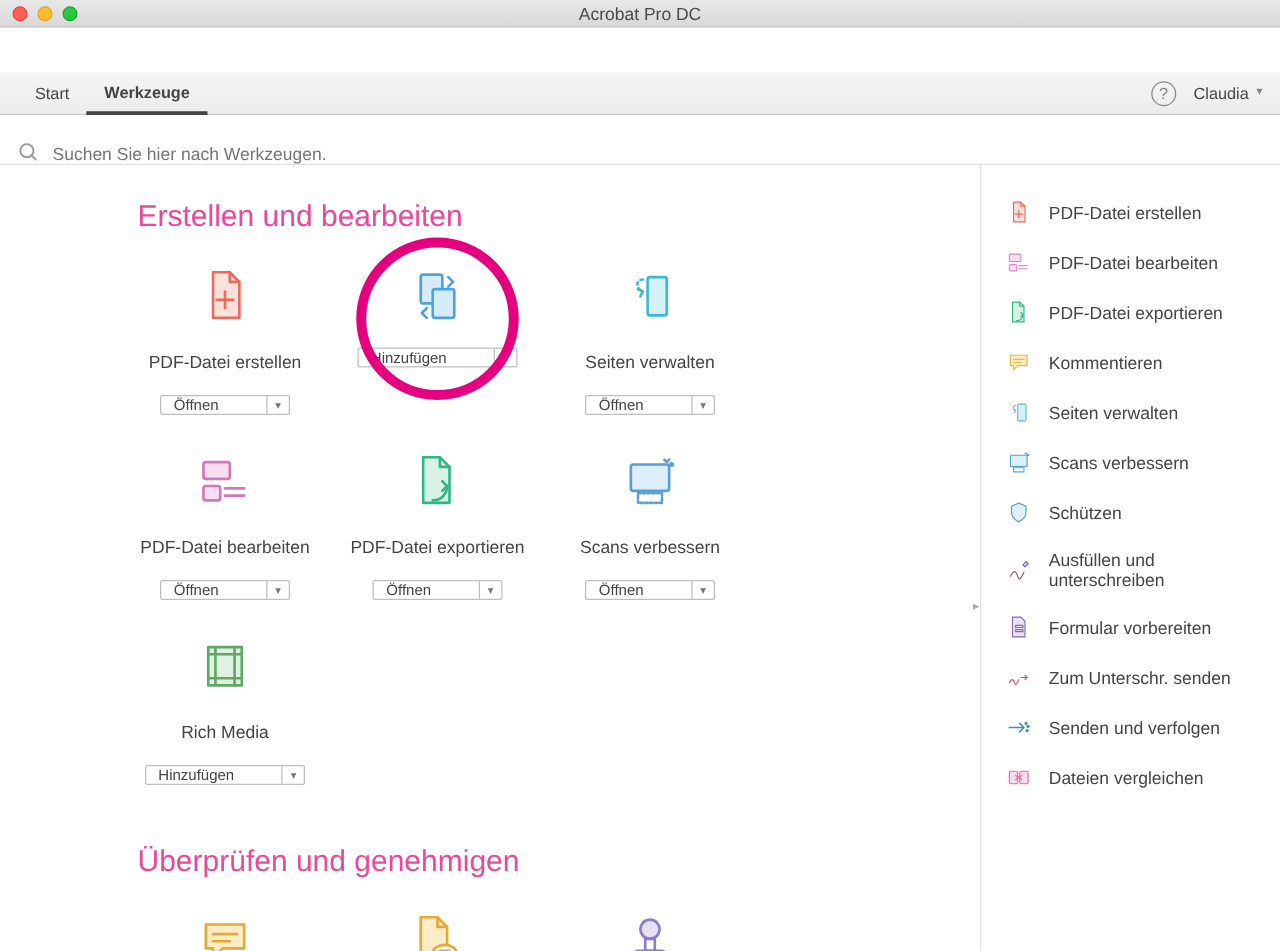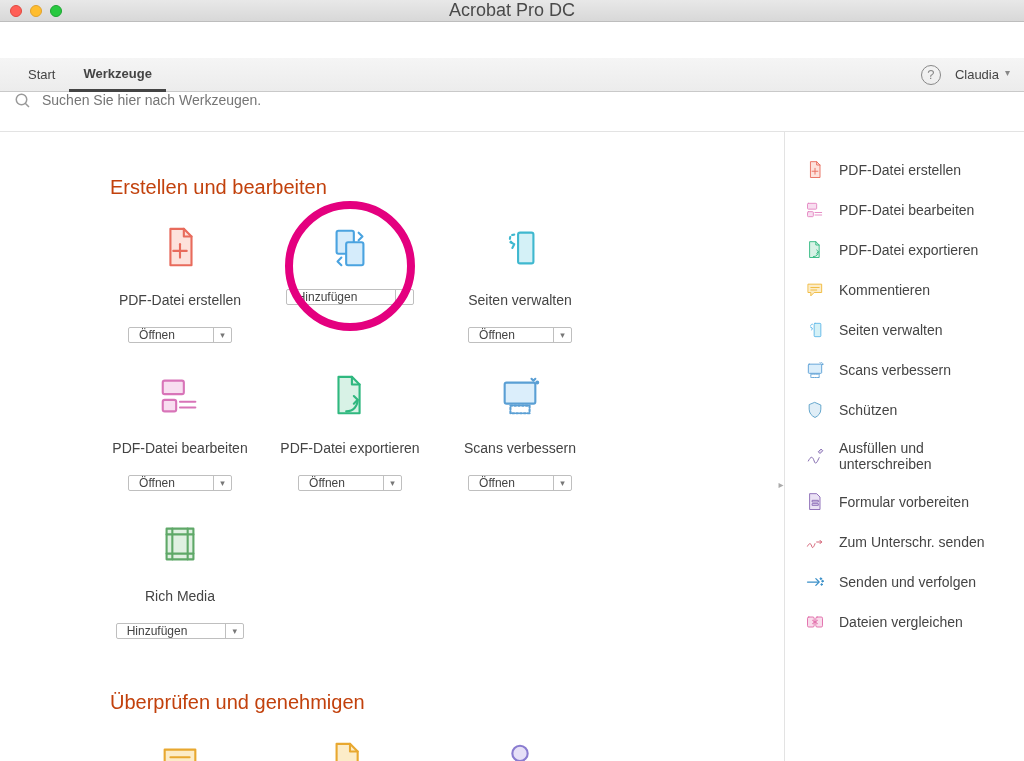--- a/index.html
+++ b/index.html
@@ -1,35 +1,35 @@
 <!DOCTYPE html>
 <html><head>
 <meta charset="utf-8">
 <style>
   * { box-sizing: border-box; margin: 0; padding: 0; }
   body { font-family: -apple-system, "Helvetica Neue", Arial, sans-serif; font-size: 13px; color: #333; background: #fff; width: 1024px; height: 761px; overflow: hidden; }
   .titlebar { height: 22px; background: linear-gradient(#e8e8e8,#d8d8d8); border-bottom:1px solid #bdbdbd; display:flex; align-items:center; position:relative; }
   .traffic { display:flex; gap:8px; padding-left:10px; }
   .tl { width:12px; height:12px; border-radius:50%; }
   .tl.red{background:#ff5f57;border:1px solid #e1483f;} .tl.yellow{background:#ffbd2e;border:1px solid #e0a22c;} .tl.green{background:#28c940;border:1px solid #1da532;}
-  .wtitle{ position:absolute; left:0; right:0; text-align:center; font-size:18px; color:#4a4a4a;}
+  .wtitle{ position:absolute; left:0; right:0; text-align:center; font-size:14px; color:#4a4a4a;}
   .menubar{ height:34px; background:linear-gradient(#f5f5f5,#ececec); border-bottom:1px solid #c9c9c9; display:flex; align-items:center; padding:0 14px;margin-top:36px; }
   .tab{ padding:0 14px; height:34px; display:flex; align-items:center; color:#444; cursor:pointer;}
   .tab.active{ font-weight:700; border-bottom:3px solid #444; }
   .menuspacer{flex:1;}
   .help-icon{ width:20px; height:20px; border:1.5px solid #888; border-radius:50%; display:flex; align-items:center; justify-content:center; color:#888; font-size:13px; margin-right:14px; cursor:pointer;}
   .user{ color:#444; display:flex; align-items:flex-start; gap:6px; cursor:pointer;}
   .chev{font-size:10px;color:#888;}
-  .searchbar{ height:40px; border-bottom:1px solid #e3e3e3; display:flex; align-items:flex-start; padding:0 14px; gap:10px;}
+  .searchbar{ height:40px; border-bottom:1px solid #e3e3e3; display:flex; align-items:flex-end; padding:0 14px; gap:10px;}
   .search-ic{color:#9a9a9a;}
   .searchbar input{ border:none; outline:none; font-size:14px; color:#555; width:400px; background:transparent;}
   .layout{ display:flex; height:calc(761px - 22px - 34px - 40px); }
   .main{ flex:1; overflow-y:auto; padding:20px 30px 10px 110px; position:relative;}
   .main::-webkit-scrollbar{width:10px;} .main::-webkit-scrollbar-thumb{background:#c8c8c8;border-radius:5px;}
-  .section-title{ font-size:20px; color:#c2410c; margin:24px 0 24px; font-weight:400;}
+  .section-title{ font-size:24px; color:#ec4899; margin:8px 0 24px; font-weight:400;}
   .grid{ display:flex; flex-wrap:wrap; gap:0 30px; margin-bottom:20px;}
   .tool{ width:140px; display:flex; flex-direction:column; align-items:center; margin-bottom:28px; position:relative;}
   .tool-icon{ width:50px; height:50px; display:flex; align-items:center; justify-content:center; margin-bottom:8px;}
   .tool-label{ font-size:14px; color:#444; text-align:center; min-height:38px; display:flex; align-items:center; line-height:1.2;}
   .tool-btn{ margin-top:8px; display:flex; border:1px solid #bfbfbf; border-radius:2px; background:#fff; height:16px; font-size:12px;gap:28px;}
   .tool-btn .lbl{ padding:0 10px; display:flex; align-items:center; color:#444; cursor:pointer;}
   .tool-btn .dd{ border-left:1px solid #bfbfbf; width:18px; display:flex; align-items:center; justify-content:center; color:#777; font-size:9px; cursor:pointer;}
   .highlight-ring{ position:absolute; width:130px; height:130px; border:8px solid #e4007f; border-radius:50%; top:-22px; left:5px; pointer-events:none;}
   .sidebar{ width:240px; border-left:1px solid #e3e3e3; padding:18px 0; position:relative;}
   .sidebar-handle{ position:absolute; left:-8px; top:50%; width:8px; height:40px; display:flex; align-items:center; justify-content:center; color:#aaa; font-size:10px;}

